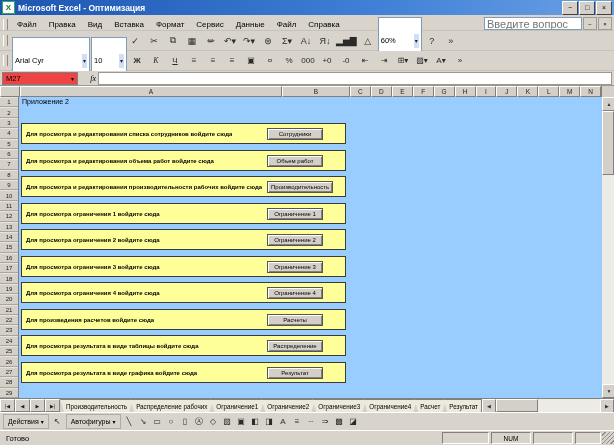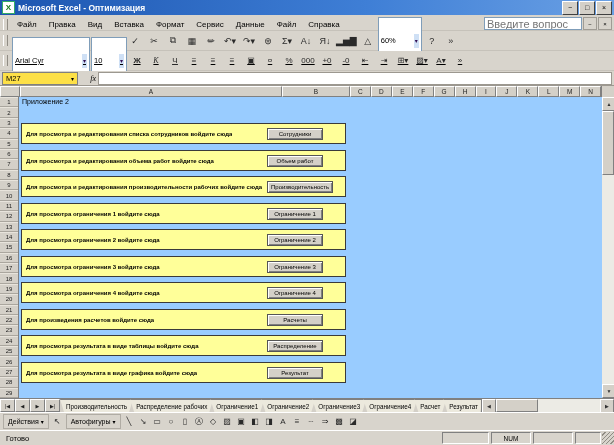--- a/index.html
+++ b/index.html
@@ -22,40 +22,40 @@
   .menu-item{padding:1px 6px;white-space:nowrap;}
   .question-box{margin-left:auto;width:92px;height:11px;border:1px solid #7F9DB9;background:#fff;
     font-size:11px;padding:0 2px;font-family:"Liberation Sans",sans-serif;}
   .mbtn{width:12px;height:11px;font-size:6px;display:flex;align-items:center;justify-content:center;
     border:1px solid #a09c94;background:#D8D4CC;margin-left:1px;flex:none;}
 
   
   .toolbar{flex:none;background:#D8D4CC;display:flex;align-items:center;padding:0 2px;gap:1px;
     border-bottom:1px solid #c6c2ba;}
   .toolbar.std{height:19px;}
-  .toolbar.fmt{height:19px;text-decoration:underline;}
+  .toolbar.fmt{height:19px;}
   .tbtn{min-width:16px;height:16px;display:flex;align-items:center;justify-content:center;
     font-size:9px;color:#2a2a2a;padding:0 1px;white-space:nowrap;}
   .fmticons .tbtn{font-size:8px;}
   .fmticons{display:flex;align-items:center;gap:1px;}
   .stdicons{display:flex;align-items:center;gap:1px;}
   .fmticons .tbtn:nth-of-type(1){font-weight:bold;}
   .fmticons .tbtn:nth-of-type(2){font-style:italic;font-family:"Liberation Serif",serif;}
   .fmticons .tbtn:nth-of-type(3){text-decoration:underline;}
   .combo{height:14px;background:#fff;border:1px solid #7F9DB9;display:flex;align-items:center;
     padding:16px 2px;font-size:7.5px;gap:2px;white-space:nowrap;}
   .combo .arr{color:#315; font-size:6px;background:#cfe0f5;align-self:stretch;display:flex;align-items:center;padding:0 1px;}
   .combo.font{width:72px;justify-content:space-between;}
   .combo.size{width:30px;justify-content:space-between;}
   .combo.zoom{width:38px;justify-content:space-between;}
 
   
   .formulabar{height:14px;flex:none;background:#D8D4CC;display:flex;align-items:center;padding:0 2px;gap:2px;
     border-bottom:1px solid #9c9890;}
-  .namebox{width:68px;height:11px;background:#fde047;border:1px solid #808080;font-size:7.5px;
+  .namebox{width:68px;height:11px;background:#ef4444;border:1px solid #808080;font-size:7.5px;
     display:flex;align-items:center;justify-content:space-between;padding:0 3px;}
   .fx{width:16px;text-align:right;font-style:italic;font-family:"Liberation Serif",serif;font-size:8px;}
   .formula-input{flex:1;height:11px;background:#fff;border:1px solid #9c9890;}
 
   
   .colheaders{height:11px;flex:none;display:flex;background:#D4D0C8;}
   .corner{width:18px;flex:none;border:1px solid;border-color:#fff #808080 #808080 #fff;background:#D4D0C8;}
   .colhdr{flex:1;border:1px solid;border-color:#fff #808080 #808080 #fff;display:flex;align-items:center;
     justify-content:center;font-size:6.5px;color:#222;overflow:hidden;}
   .colhdr:nth-of-type(1){flex:none;width:260px;}

